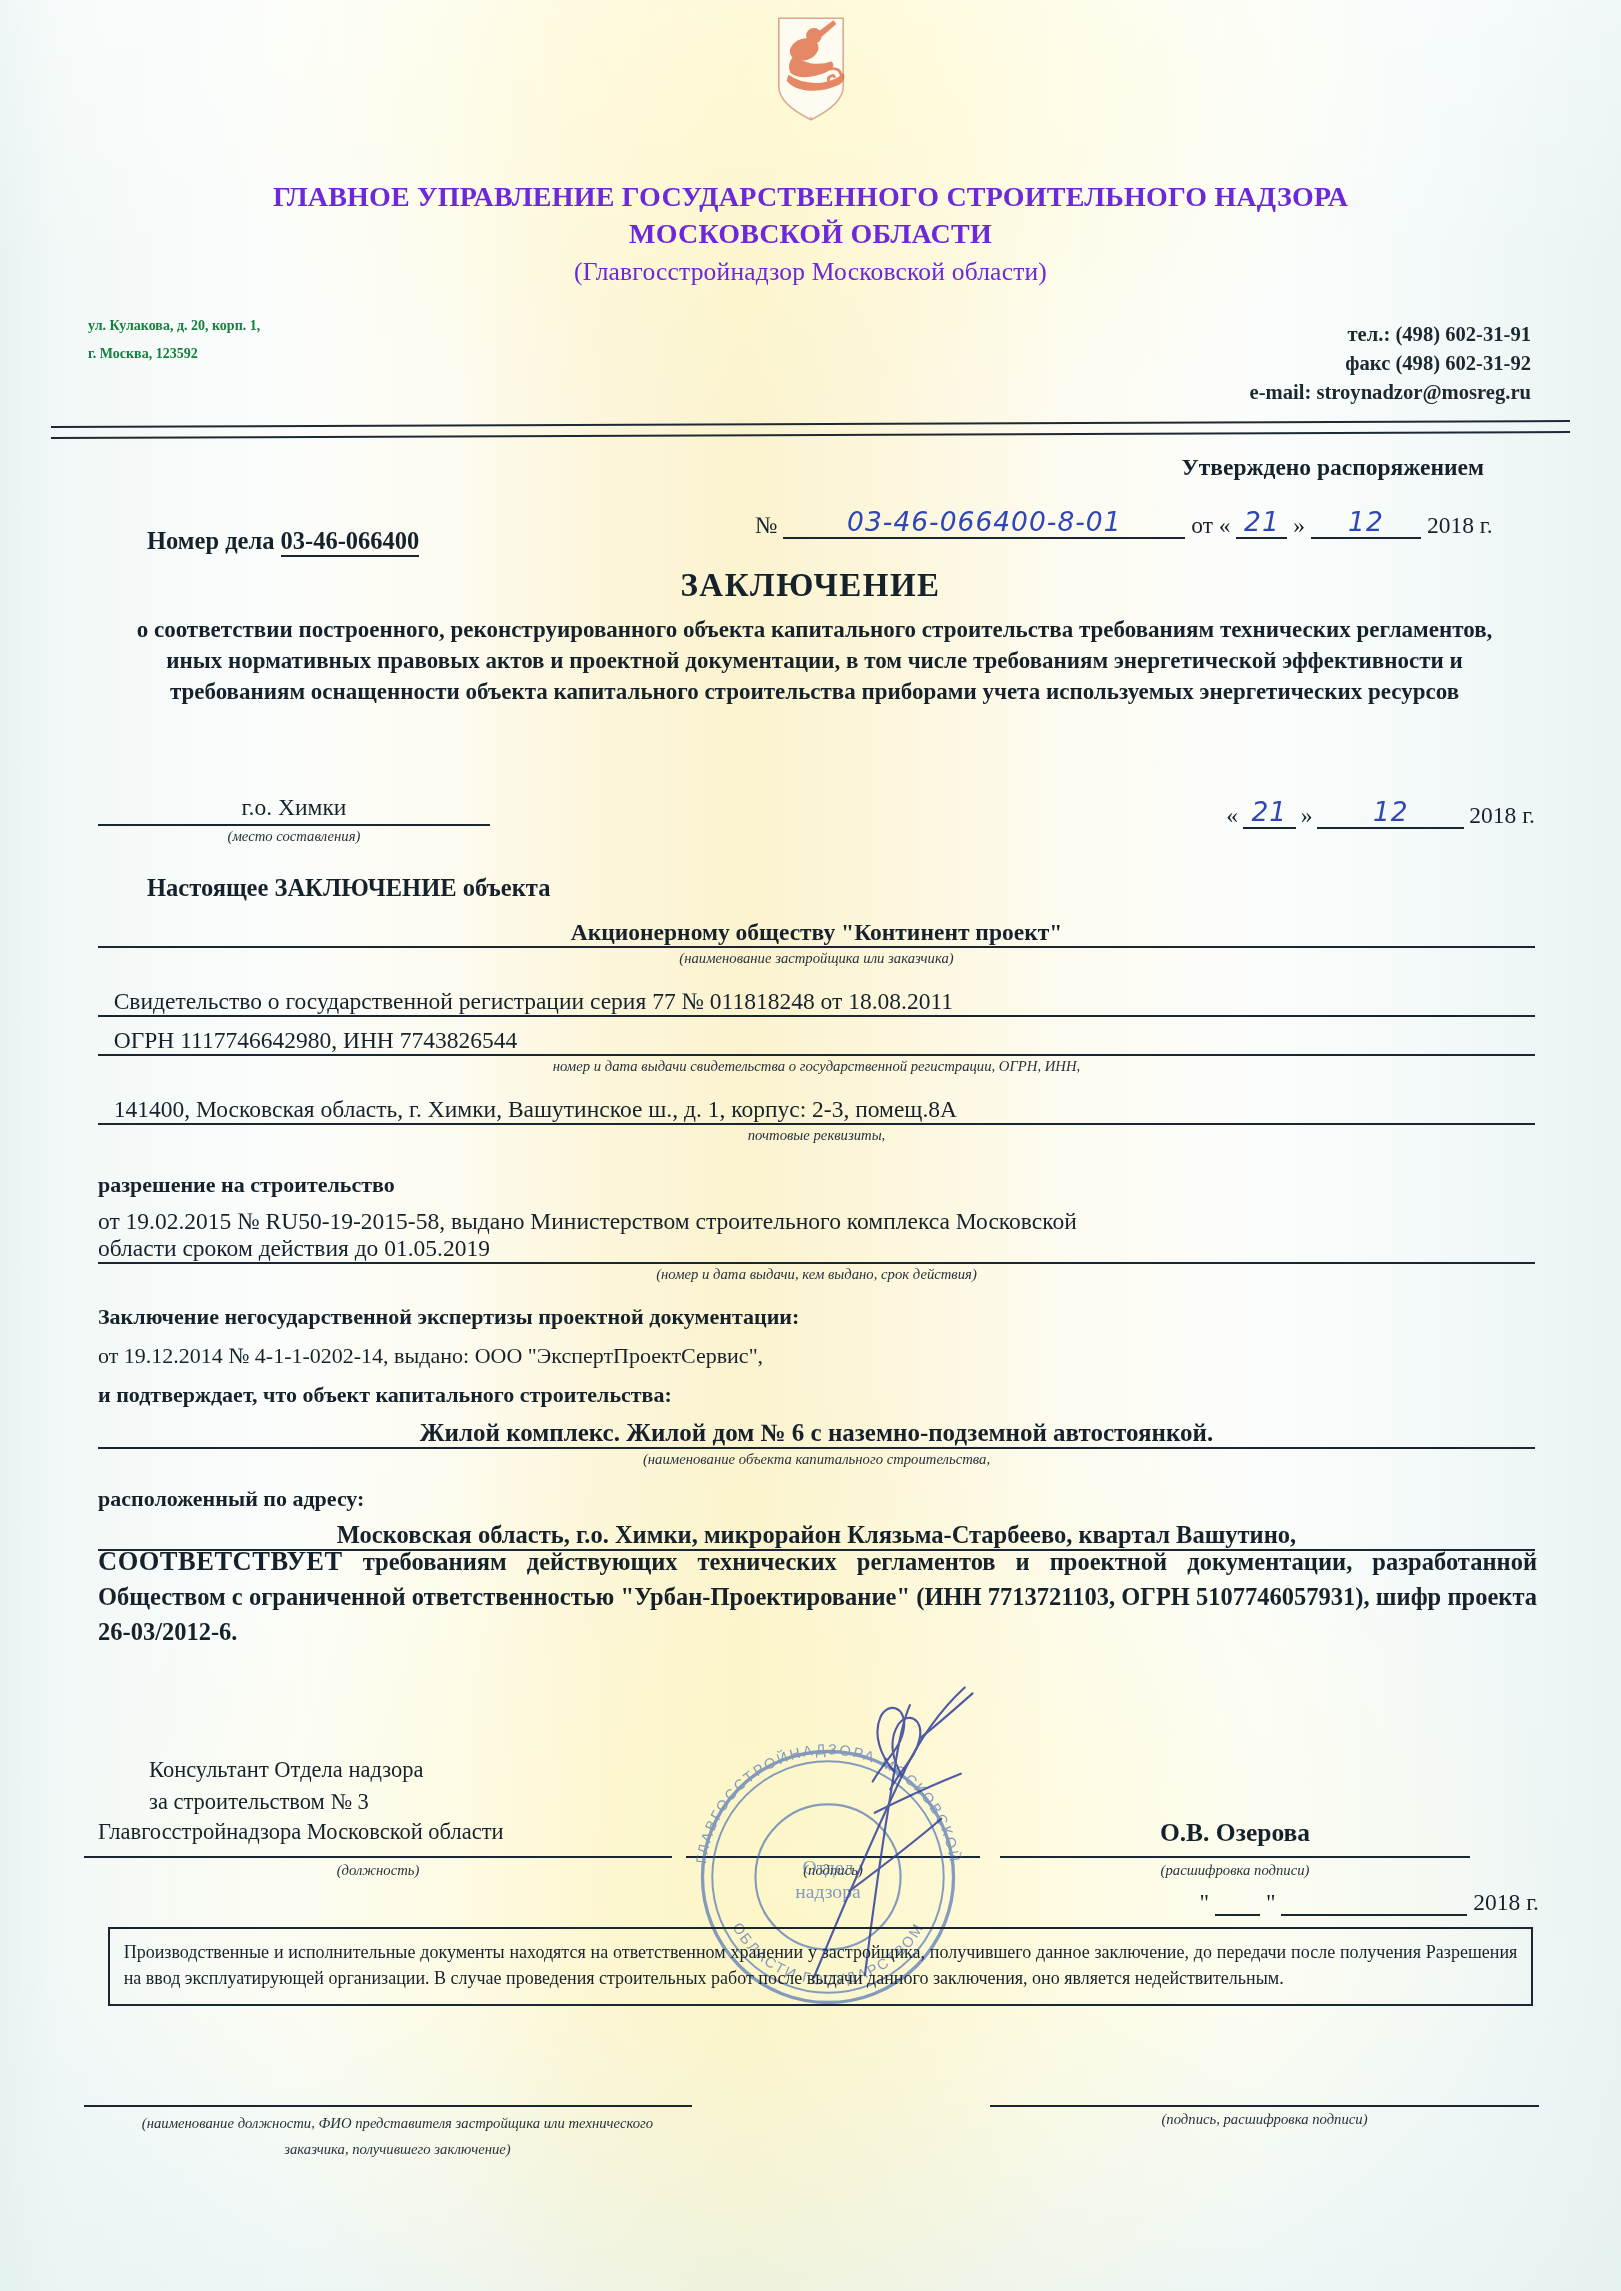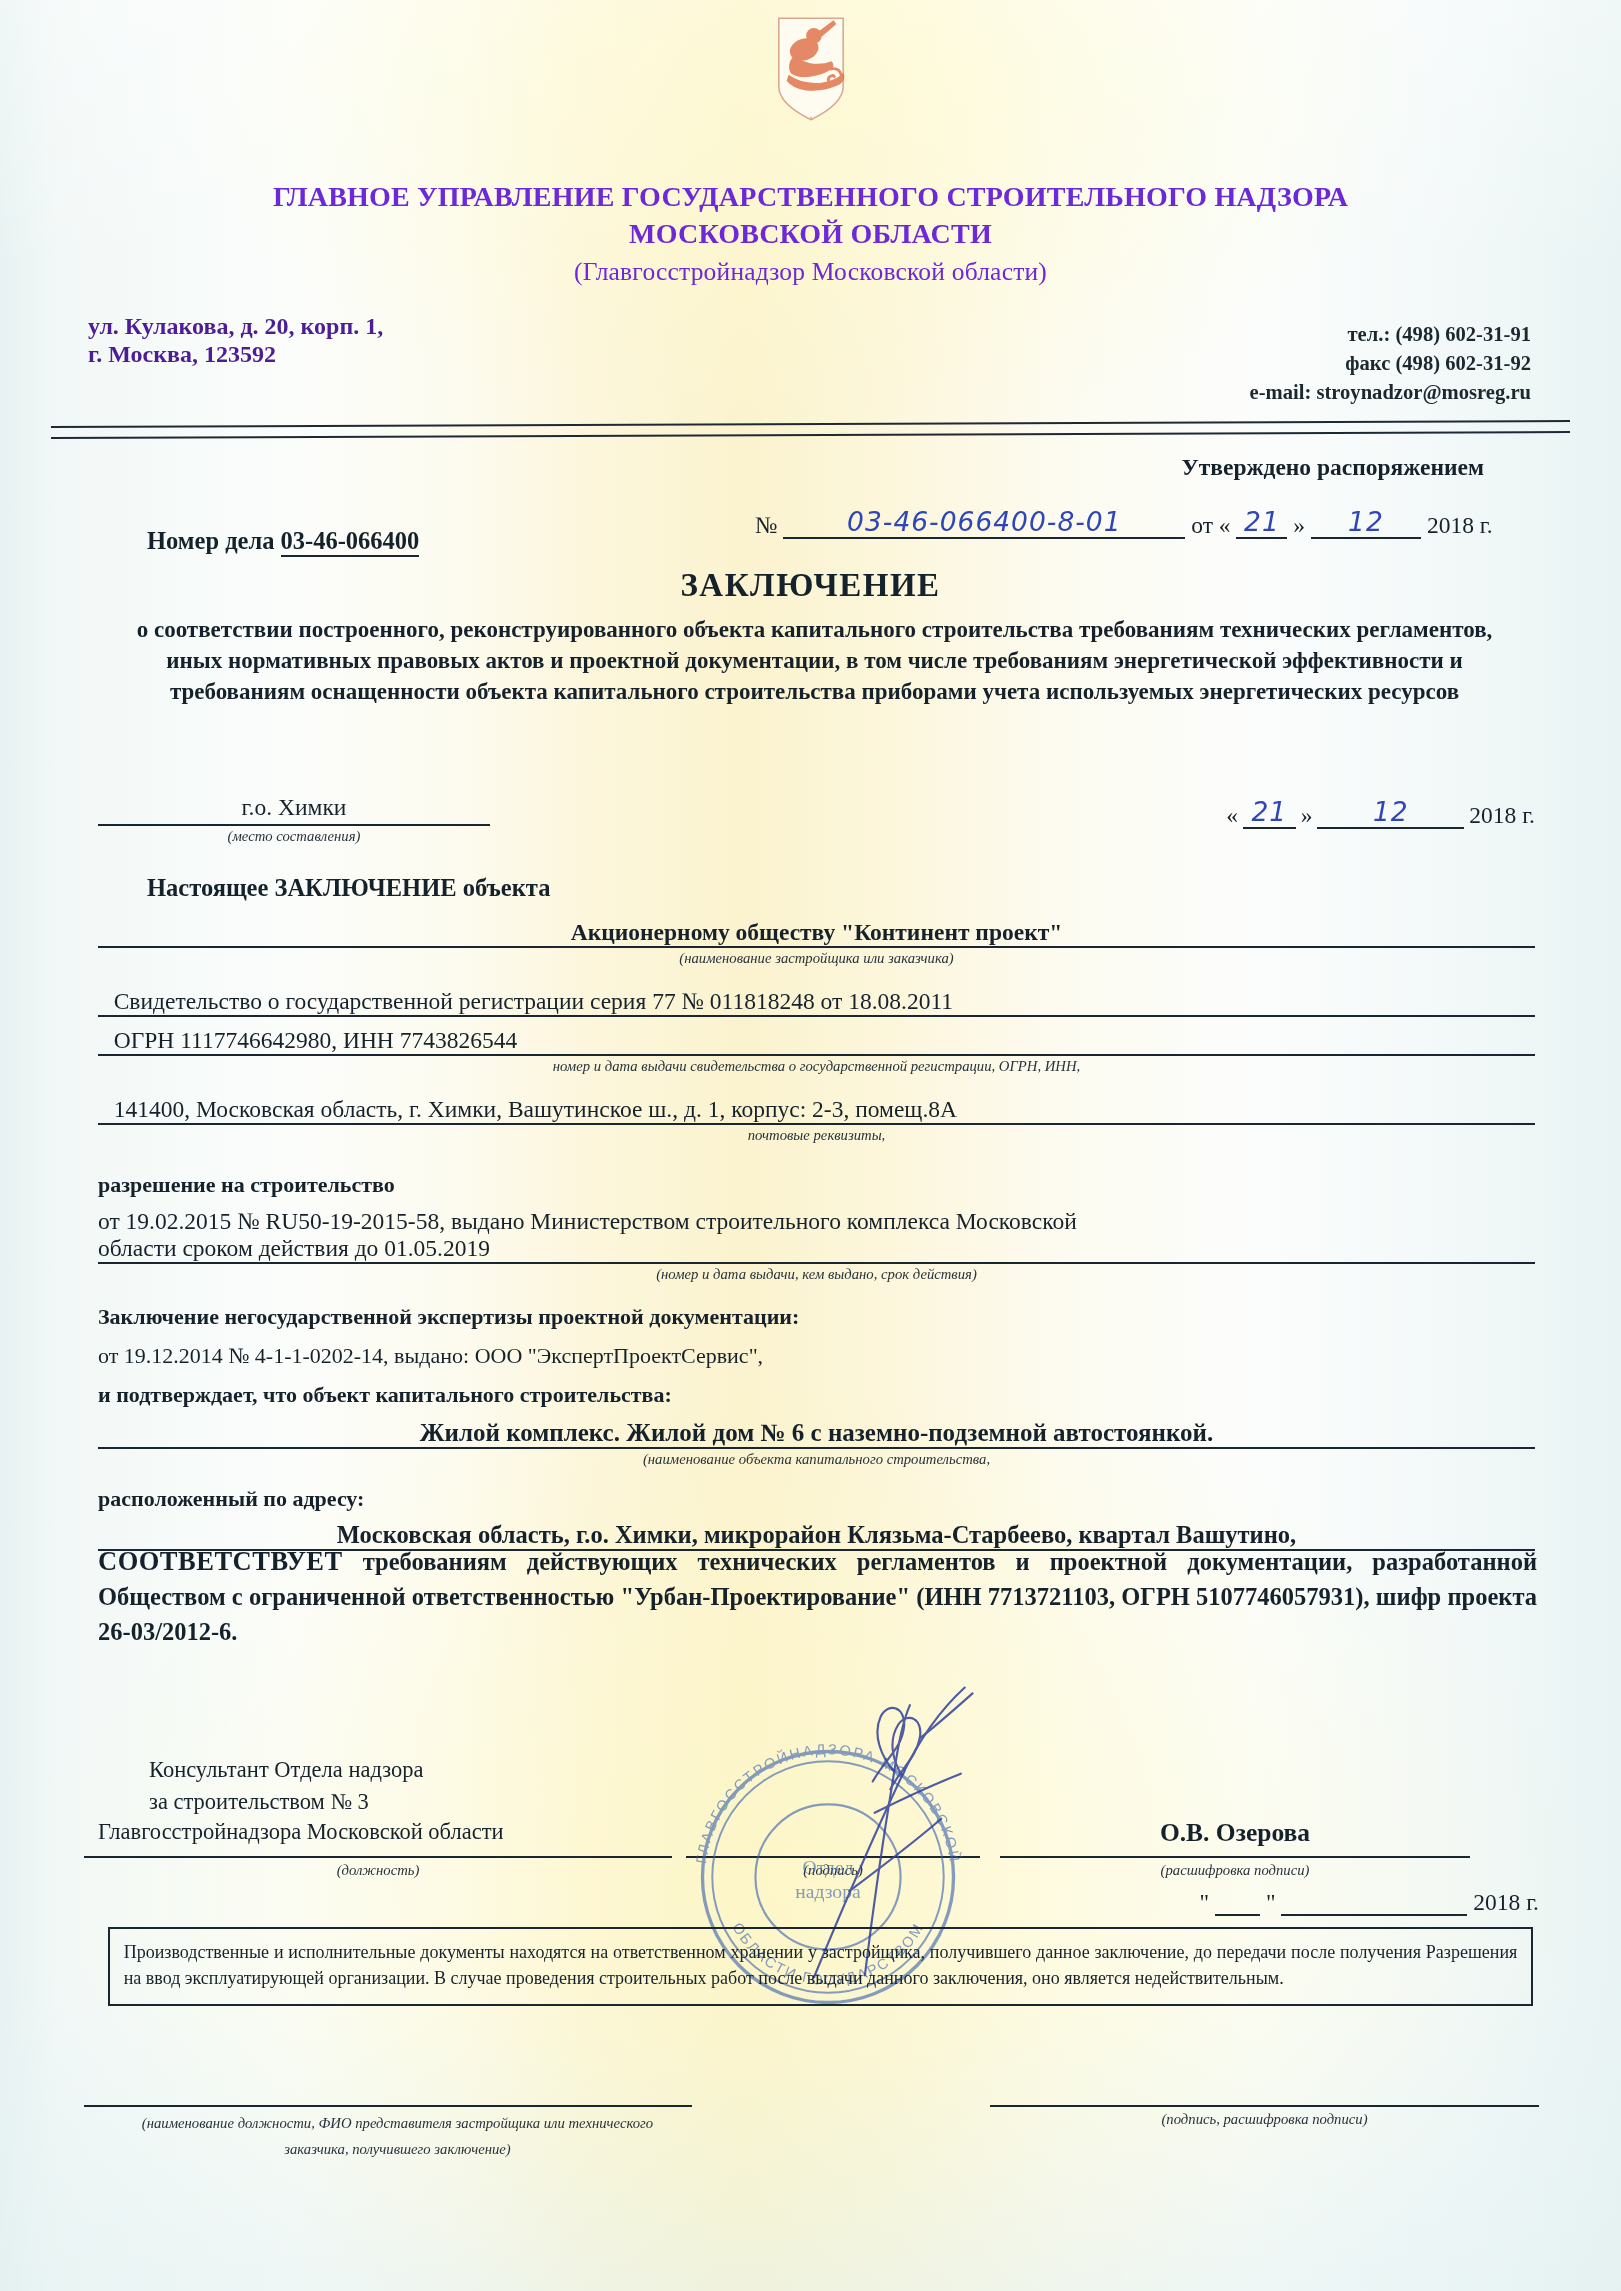--- a/index.html
+++ b/index.html
@@ -71,24 +71,24 @@
     color: #6d28d9;
   }
   #orgLine1 { top: 181px; font-size: 28px; }
   #orgLine2 { top: 218px; font-size: 28px; }
   #orgLine3 { top: 257px; font-size: 25.5px; font-weight: normal; }
 
   .addr {
     position: absolute;
     left: 88px;
     top: 312px;
-    font-size: 24px;
+    font-size: 14px;
     font-weight: bold;
     line-height: 28px;
-    color: #4c1d95;
+    color: #15803d;
   }
   .contacts {
     position: absolute;
     right: 90px;
     top: 320px;
     text-align: right;
     font-size: 20.6px;
     font-weight: bold;
     line-height: 29px;
     color: #1c2830;

